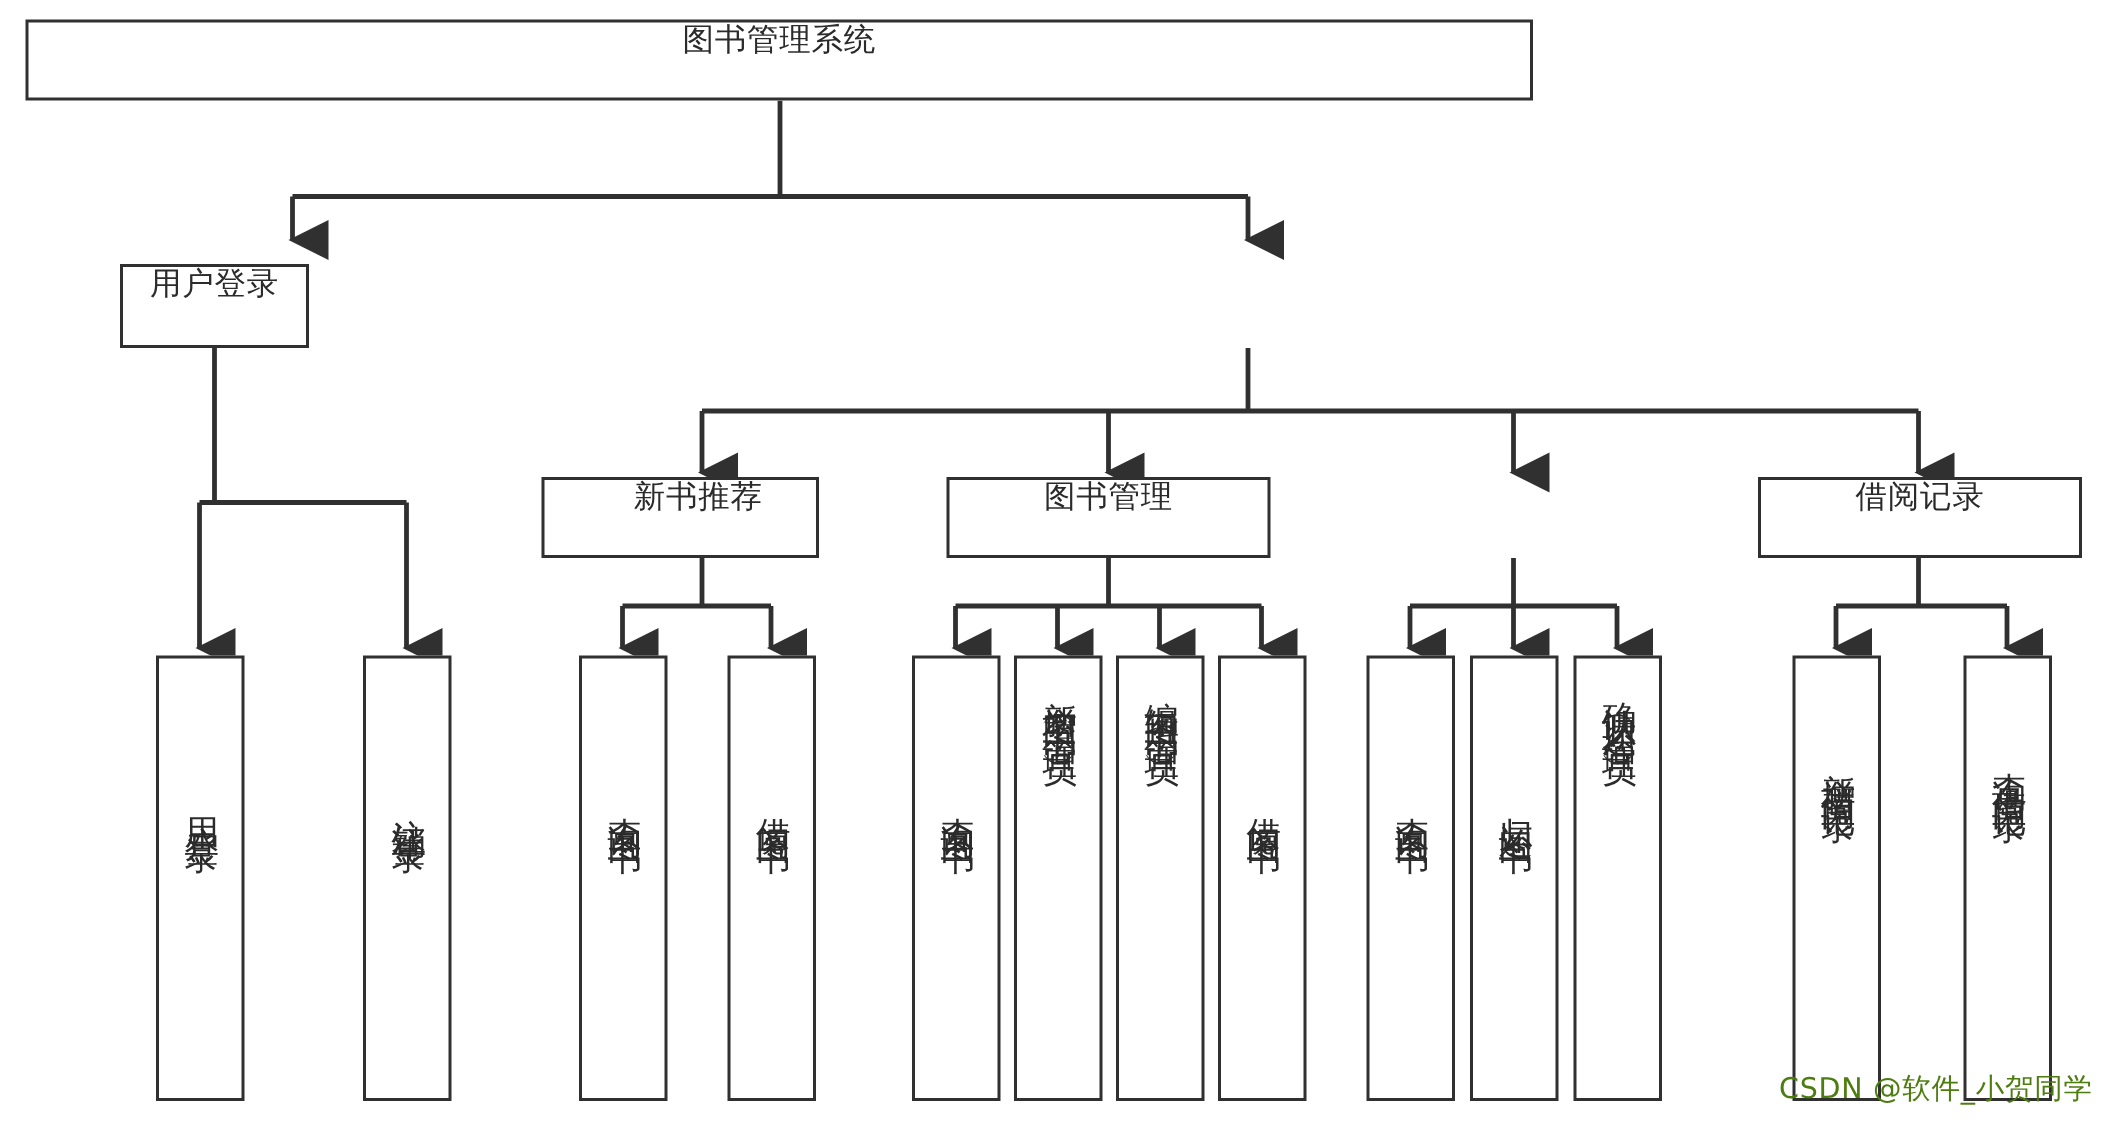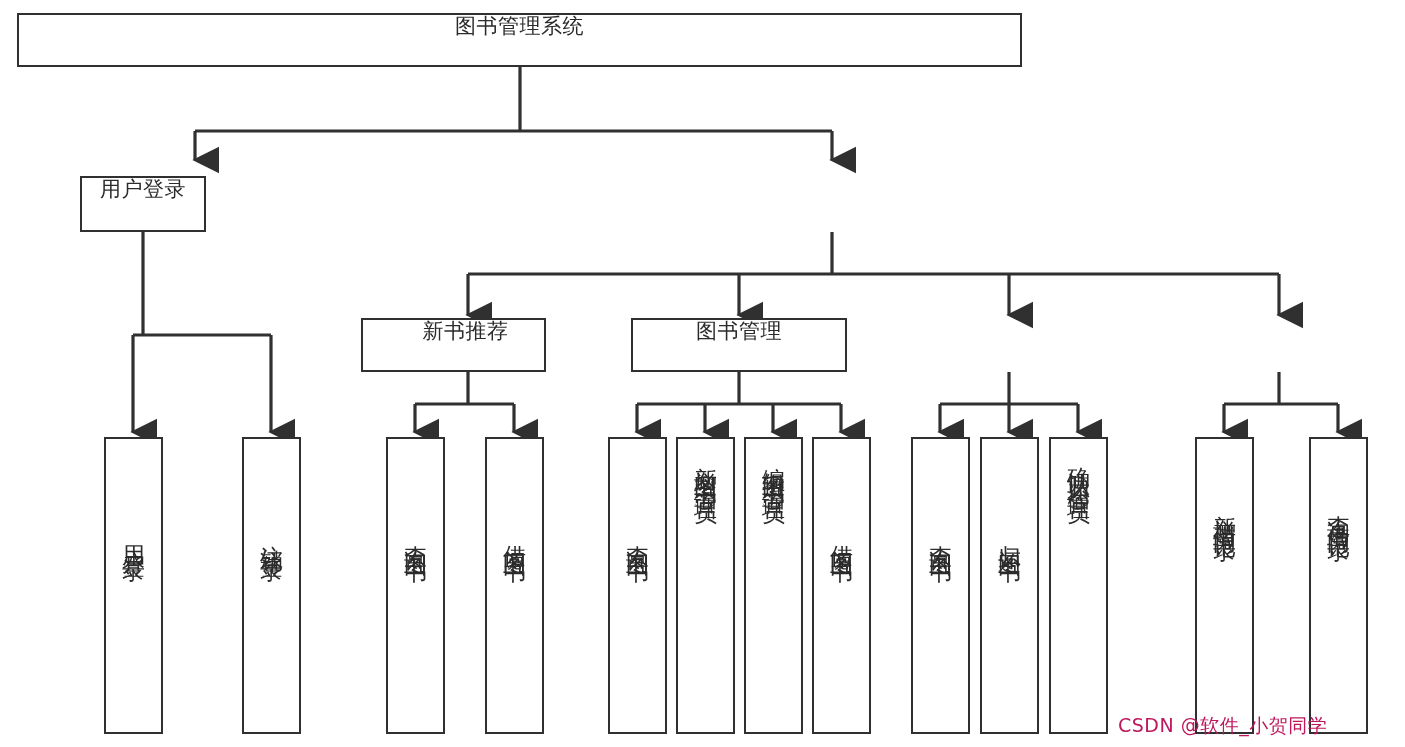--- a/index.html
+++ b/index.html
@@ -60,24 +60,24 @@
     white-space: nowrap;
   }
   .node.vert.pushdown {
     padding-top: 58px;
   }
   .node.vert.pushdown2 {
     padding-top: 88px;
   }
   .watermark {
     position: absolute;
-    left: 1118px;
+    left: 1186px;
     top: 713px;
     font-size: 19px;
-    color: #be185d;
+    color: #4d7c0f;
     white-space: nowrap;
     letter-spacing: 0.5px;
   }
 </style>
 </head>
 <body>
 
 <div id="canvas">
 
   <svg id="wires" viewBox="0 0 1405 747" width="1405" height="747" xmlns="http://www.w3.org/2000/svg">
@@ -137,20 +137,23 @@
   <div class="node horiz" style="left:80px; top:176px; width:126px; height:56px;">
     <span class="lbl">用户登录</span>
   </div>
 
   <div class="node horiz" style="left:361px; top:318px; width:185px; height:54px;padding-left:24px;">
     <span class="lbl">新书推荐</span>
   </div>
   <div class="node horiz" style="left:631px; top:318px; width:216px; height:54px;">
     <span class="lbl">图书管理</span>
   </div>
+  <div class="node horiz" style="left:1172px; top:318px; width:216px; height:54px;">
+    <span class="lbl">借阅记录</span>
+  </div>
 
   <div class="node vert pushdown2" style="left:104px; top:437px; width:59px; height:297px;">
     <span class="lbl">用户登录</span>
   </div>
   <div class="node vert pushdown2" style="left:242px; top:437px; width:59px; height:297px;">
     <span class="lbl">注销登录</span>
   </div>
 
   <div class="node vert pushdown2" style="left:386px; top:437px; width:59px; height:297px;">
     <span class="lbl">查询图书</span>

